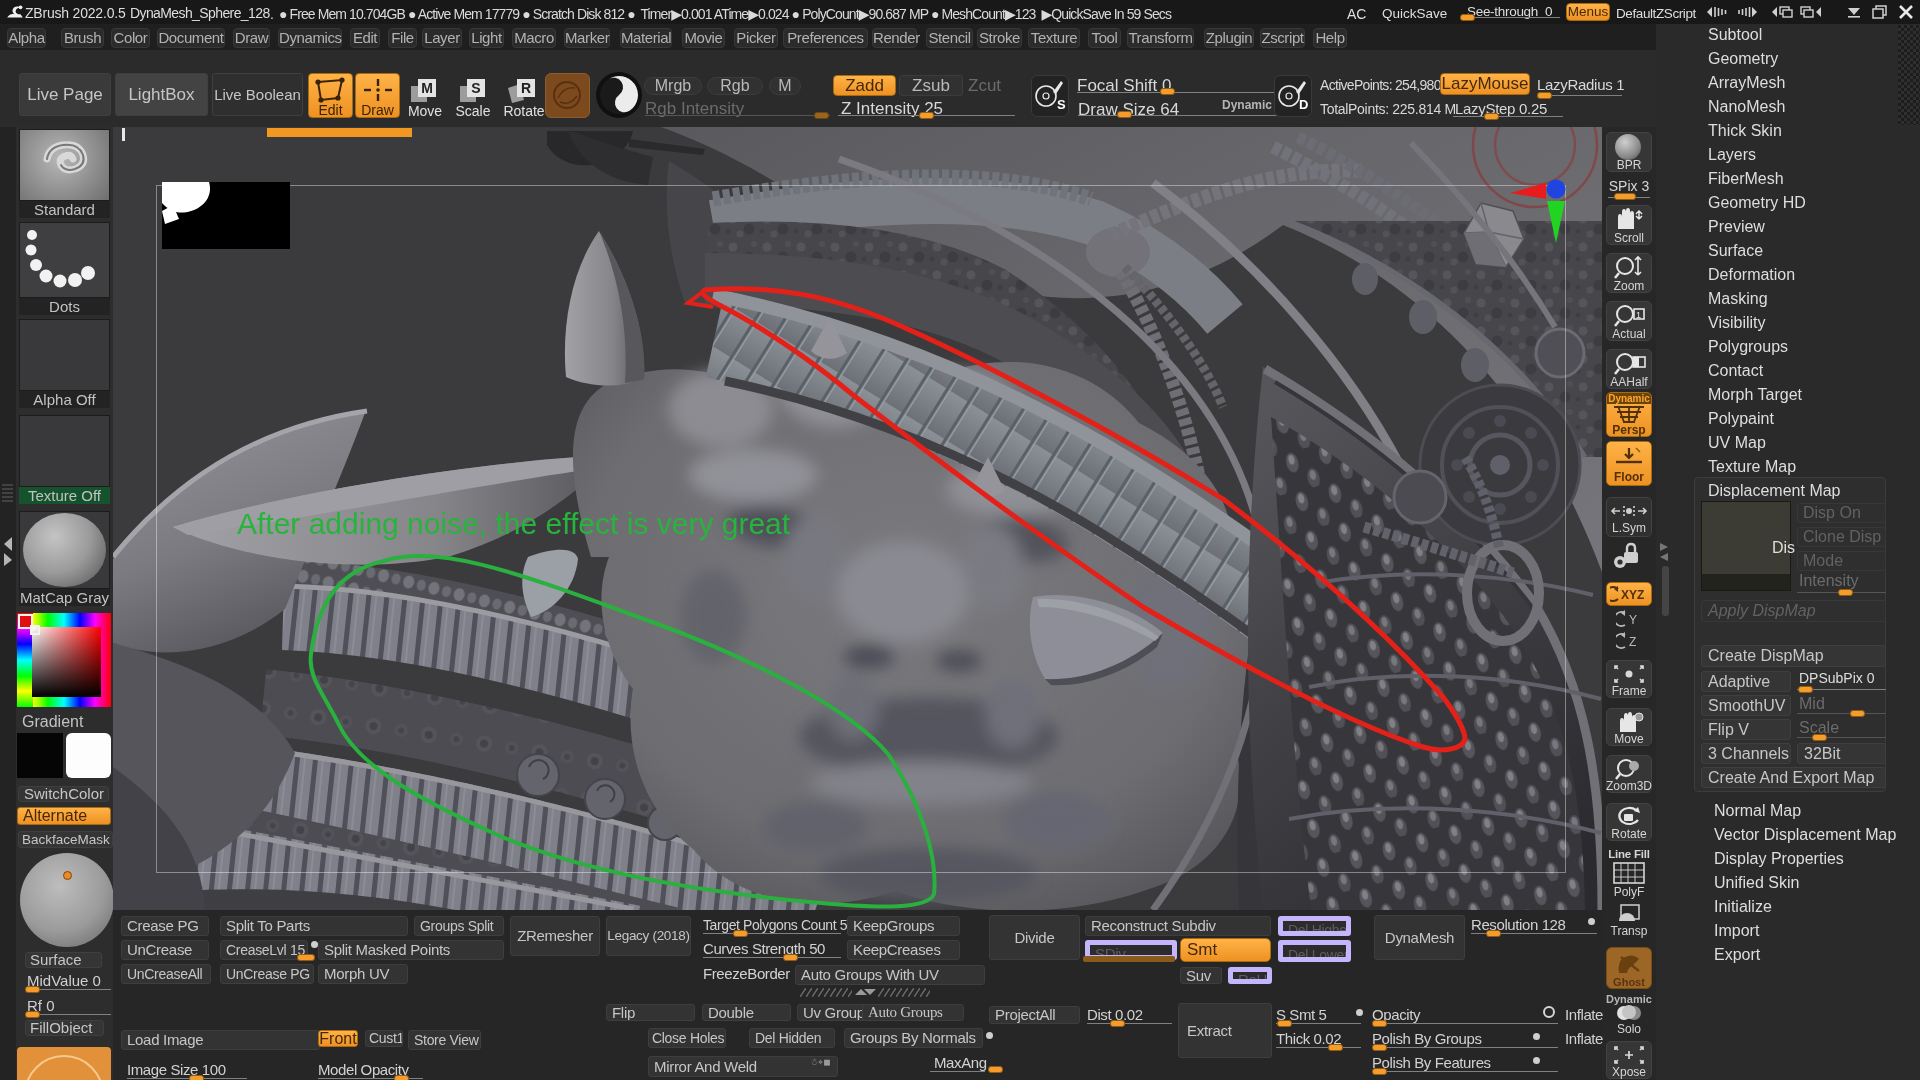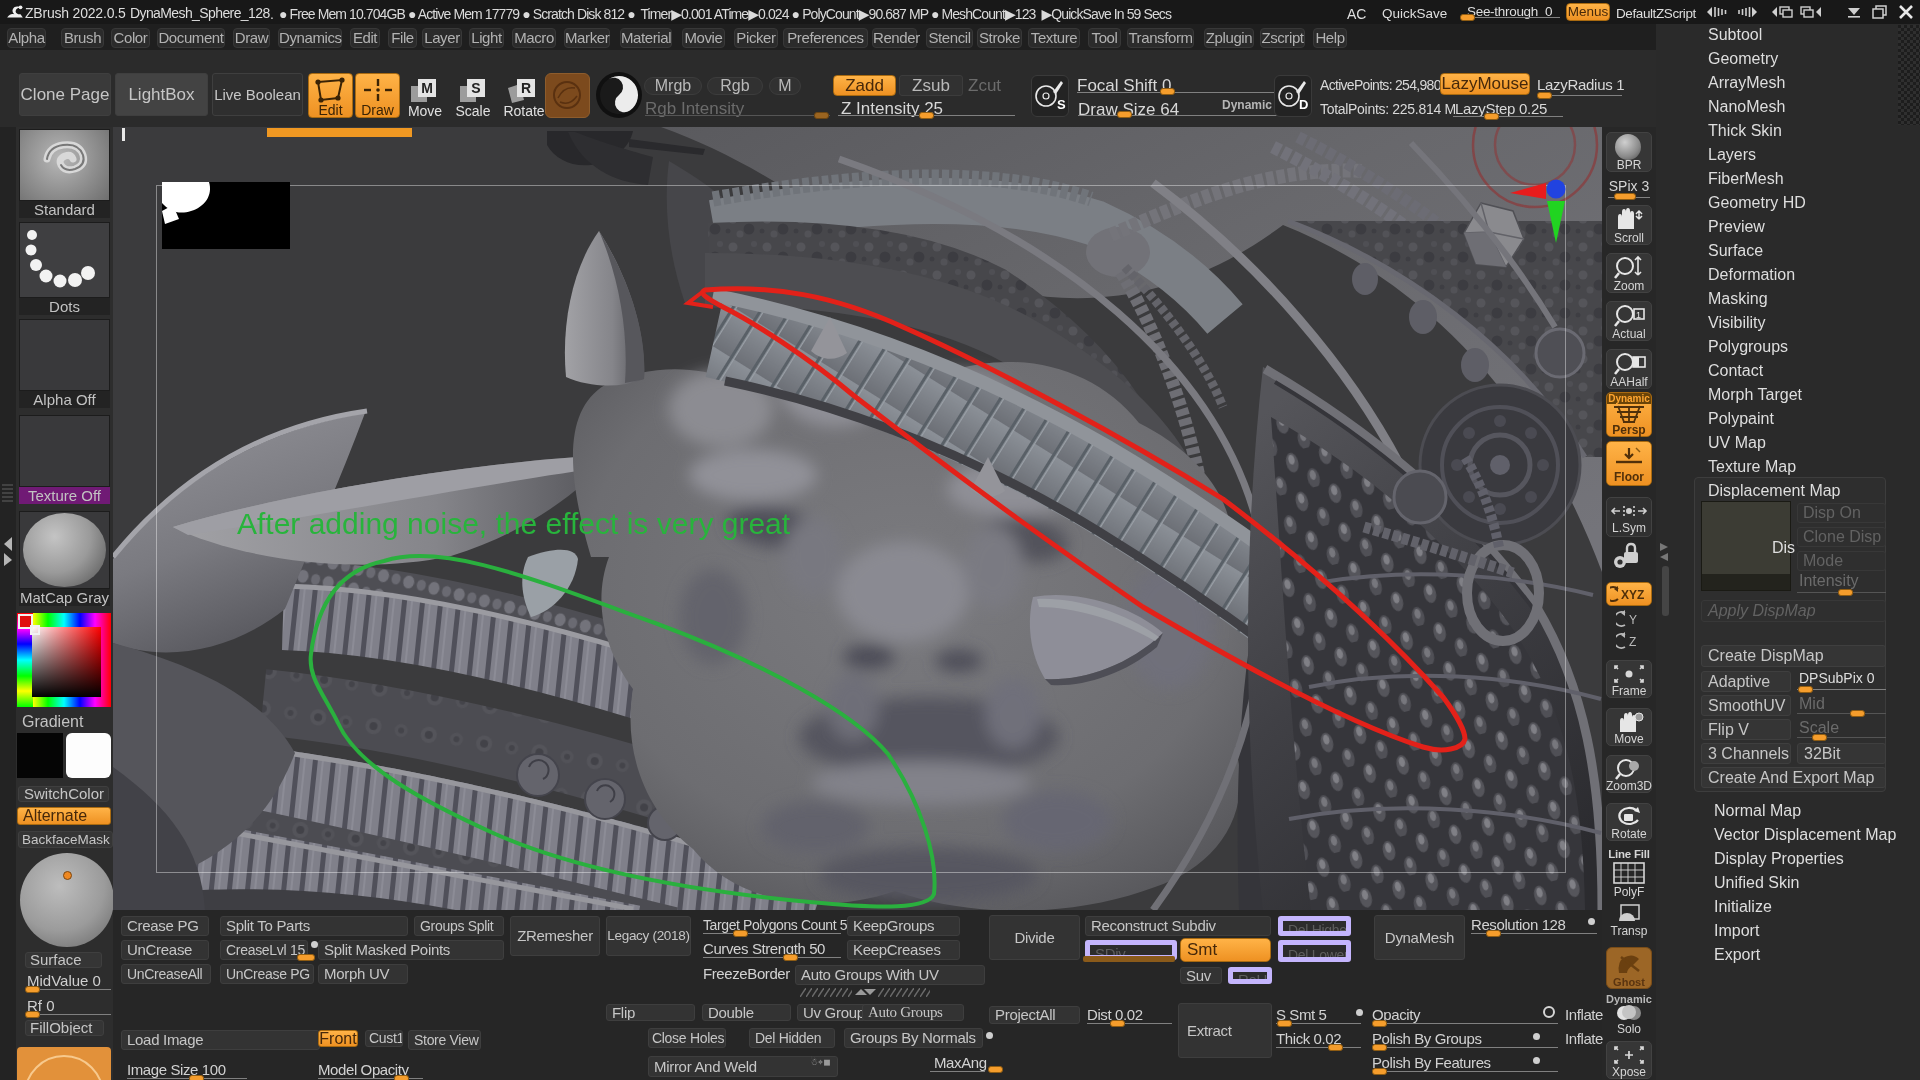--- a/index.html
+++ b/index.html
@@ -102,21 +102,21 @@
 <div class="menuitem" style="left:926px;width:47px;">Stencil</div>
 <div class="menuitem" style="left:977px;width:45px;">Stroke</div>
 <div class="menuitem" style="left:1028px;width:52px;">Texture</div>
 <div class="menuitem" style="left:1088px;width:33px;">Tool</div>
 <div class="menuitem" style="left:1127px;width:67px;">Transform</div>
 <div class="menuitem" style="left:1204px;width:50px;">Zplugin</div>
 <div class="menuitem" style="left:1260px;width:45px;">Zscript</div>
 <div class="menuitem" style="left:1313px;width:34px;">Help</div>
 
 <div class="abs" style="left:0;top:50px;width:1656px;height:77px;background:#2b2b2b;"></div>
-<div class="btn" style="left:19px;top:73px;width:92px;height:43px;line-height:41px;font-size:17px;background:#3a3a3a;">Clone Page</div>
+<div class="btn" style="left:19px;top:73px;width:92px;height:43px;line-height:41px;font-size:17px;background:#3a3a3a;">Live Page</div>
 <div class="btn" style="left:115px;top:73px;width:93px;height:43px;line-height:41px;font-size:17px;background:#434343;">LightBox</div>
 <div class="btn" style="left:212px;top:73px;width:91px;height:43px;line-height:41px;font-size:15px;background:#2f2f2f;">Live Boolean</div>
 
 <div class="ob" style="left:308px;top:73px;width:45px;height:45px;"></div>
 <svg class="abs" style="left:312px;top:76px;" width="37" height="30" viewBox="0 0 37 30">
  <path d="M6 6 L30 4 L26 22 L9 24 Z" fill="none" stroke="#3a2305" stroke-width="2"></path>
  <g fill="#3a2305">
       <circle cx="6" cy="6" r="2.6"></circle>
       <circle cx="30" cy="4" r="2.6"></circle>
       <circle cx="26" cy="22" r="2.6"></circle>
@@ -247,21 +247,21 @@
       <circle cx="56" cy="58" r="7"></circle>
       <circle cx="69" cy="51" r="7"></circle>
     </g>
 </svg>
 <div class="abs" style="left:19px;top:298px;width:91px;height:17px;background:#232323;color:#c2c2c2;font-size:15px;text-align:center;line-height:17px;">Dots</div>
 
 <div class="abs" style="left:19px;top:319px;width:91px;height:72px;background:#39393b;border:1px solid #1c1c1c;"></div>
 <div class="abs" style="left:19px;top:391px;width:91px;height:17px;background:#232323;color:#c2c2c2;font-size:15px;text-align:center;line-height:17px;">Alpha Off</div>
 
 <div class="abs" style="left:19px;top:415px;width:91px;height:72px;background:#39393b;border:1px solid #1c1c1c;"></div>
-<div class="abs" style="left:19px;top:487px;width:91px;height:17px;background:#701a75;color:#c2c2c2;font-size:15px;text-align:center;line-height:17px;">Texture Off</div>
+<div class="abs" style="left:19px;top:487px;width:91px;height:17px;background:#14532d;color:#c2c2c2;font-size:15px;text-align:center;line-height:17px;">Texture Off</div>
 
 <div class="abs" style="left:19px;top:511px;width:91px;height:78px;background:#39393b;border:1px solid #1c1c1c;"></div>
 <div class="abs" style="left:23px;top:513px;width:83px;height:74px;border-radius:50%;background:radial-gradient(circle at 38% 32%, #c4c4c4, #9a9a9a 50%, #565656 95%);"></div>
 <div class="abs" style="left:19px;top:589px;width:91px;height:17px;background:#232323;color:#c2c2c2;font-size:15px;text-align:center;line-height:17px;">MatCap Gray</div>
 
 <svg class="abs" style="left:17px;top:613px" width="94" height="94" viewBox="0 0 94 94">
  <defs>
   <linearGradient id="hueh" x1="0" y1="0" x2="1" y2="0">
    <stop offset="0" stop-color="#f00"></stop>
         <stop offset=".17" stop-color="#ff0"></stop>

